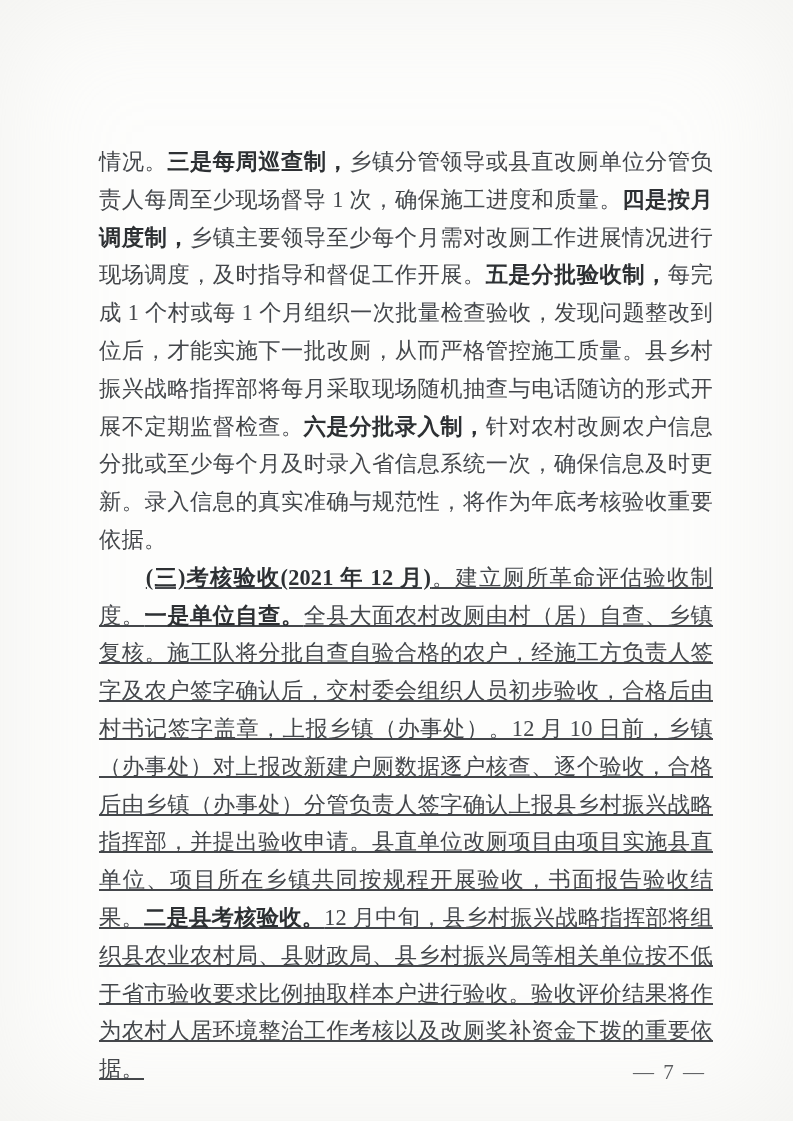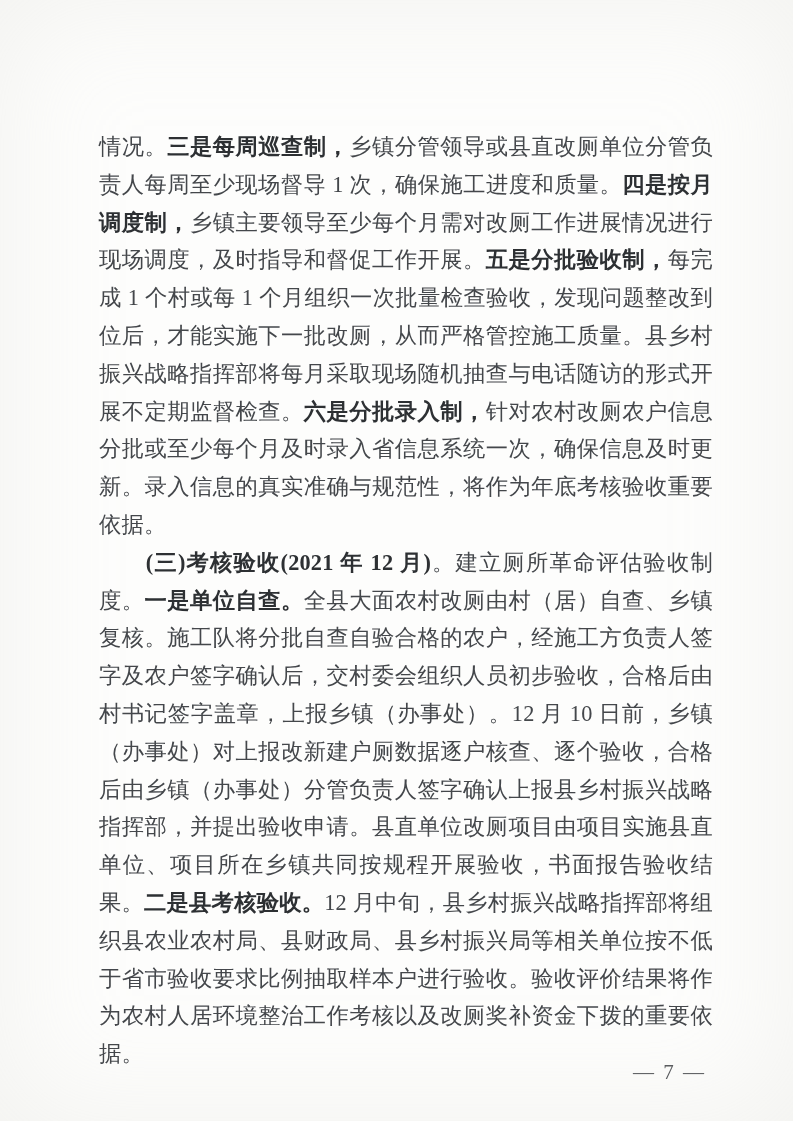--- a/index.html
+++ b/index.html
@@ -13,35 +13,36 @@
     height: 1121px;
     margin: 0 auto;
     background: #fdfdfc;
     overflow: hidden;
     font-family: "Liberation Serif", "DejaVu Serif", serif;
     box-shadow: inset 0 0 120px rgba(210,210,205,0.25);
   }
   .text-block {
     position: absolute;
     left: 99px;
-    top: 128px;
+    top: 143px;
     width: 614px;
     font-size: 22.3px;
     line-height: 37.8px;
     color: #44474b;
     text-align: justify;
     text-justify: inter-character;
     letter-spacing: 0.2px;
   }
   .para {
     margin: 0;
     padding: 0;
   }
   .para.indent {
     text-indent: 2.1em;
+    text-decoration: underline;
   }
   .run {
     font-weight: normal;
   }
   .run.bold {
     font-weight: 700;
     color: #2d3033;
   }
   .page-footer {
     position: absolute;

